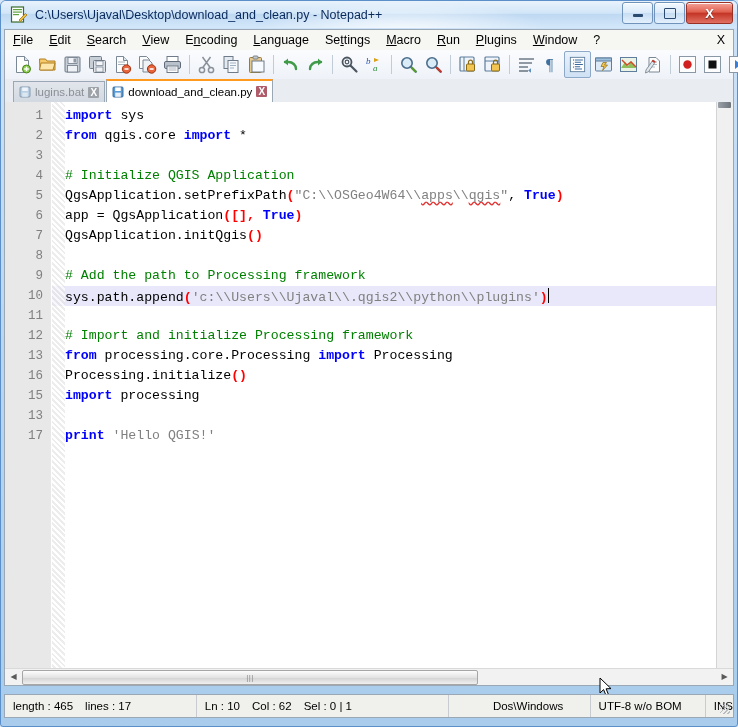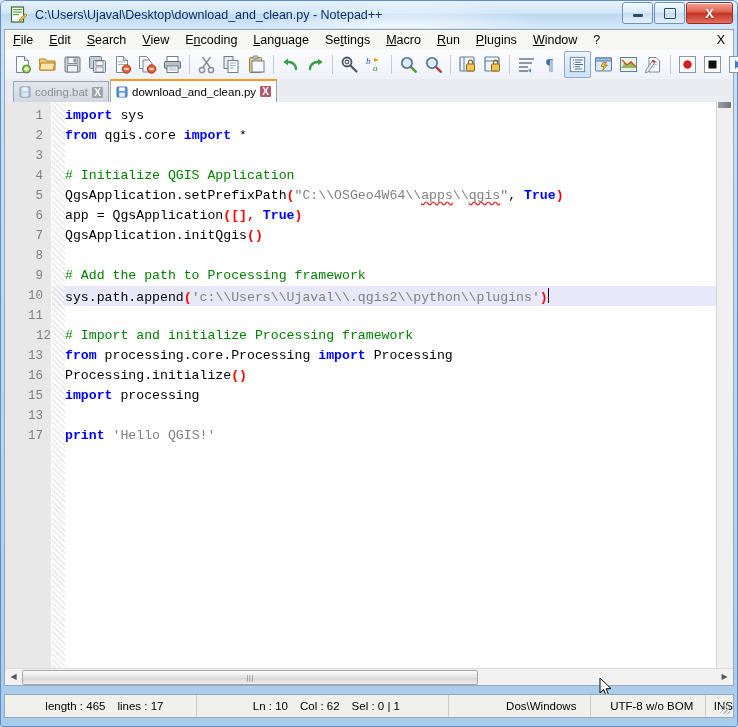--- a/index.html
+++ b/index.html
@@ -157,21 +157,20 @@
   .statusbar{
     position:absolute;left:3px;top:693px;width:730px;height:24px;
     box-sizing:border-box;
     background:#f0f0ec;border:1px solid #9aa7b4;
     display:flex;align-items:center;
   }
   .sb{
     height:22px;display:flex;align-items:center;font-size:11.5px;color:#000;
     padding-left:8px;box-sizing:border-box;
     border-right:1px solid #c8ccd0;
-    justify-content:center;
   }
   .sb span+span{margin-left:12px;}
   .sb-grip{position:absolute;right:3px;bottom:3px;width:10px;height:10px;
     background:repeating-linear-gradient(135deg,#b9bdc2 0 1px,transparent 1px 3px);}
   .cursor{position:absolute;pointer-events:none;}
 </style>
 </head>
 <body>
 
 <div class="window">
@@ -431,21 +430,21 @@
 
   <div class="tabbar">
     <div class="tab">
       <span class="tab-ico">
         <svg width="12" height="12" viewBox="0 0 12 12">
           <rect x="1" y="1" width="10" height="10" rx="1" fill="#b9cfe4" stroke="#7d93a8" stroke-width=".9"></rect>
           <rect x="3.2" y="1.4" width="5.6" height="3.6" fill="#eef4f9"></rect>
           <rect x="3.2" y="6.6" width="5.6" height="4.2" fill="#dbe7f1"></rect>
         </svg>
       </span>
-      <span>coding.bat</span>
+      <span>lugins.bat</span>
       <span class="tab-x">X</span>
     </div>
     <div class="tab active">
       <span class="tab-ico">
         <svg width="12" height="12" viewBox="0 0 12 12">
           <rect x="1" y="1" width="10" height="10" rx="1" fill="#5b9bd5" stroke="#2f6496" stroke-width=".9"></rect>
           <rect x="3.2" y="1.4" width="5.6" height="3.6" fill="#ffffff"></rect>
           <rect x="3.2" y="6.6" width="5.6" height="4.2" fill="#e8f1f9"></rect>
         </svg>
       </span>
@@ -467,21 +466,21 @@
           <div class="ln" style="top: 24px;">2</div>
           <div class="ln" style="top: 44px;">3</div>
           <div class="ln" style="top: 64px;">4</div>
           <div class="ln" style="top: 84px;">5</div>
           <div class="ln" style="top: 104px;">6</div>
           <div class="ln" style="top: 124px;">7</div>
           <div class="ln" style="top: 144px;">8</div>
           <div class="ln" style="top: 164px;">9</div>
           <div class="ln" style="top: 184px;">10</div>
           <div class="ln" style="top: 204px;">11</div>
-          <div class="ln" style="top: 224px; padding-left: 8px;">12</div>
+          <div class="ln" style="top: 224px;">12</div>
           <div class="ln" style="top: 244px;">13</div>
           <div class="ln" style="top: 264px;">16</div>
           <div class="ln" style="top: 284px;">15</div>
           <div class="ln" style="top: 304px;">13</div>
           <div class="ln" style="top: 324px;">17</div>
         </div>
       <div class="code" id="codelayer"><div class="codeline" style="top: 4px;"><span class="kw">import</span><span class="pl"> sys</span></div><div class="codeline" style="top: 24px;"><span class="kw">from</span><span class="pl"> qgis.core </span><span class="kw">import</span><span class="pl"> *</span></div><div class="codeline" style="top: 44px;"></div><div class="codeline" style="top: 64px;"><span class="cm"># Initialize QGIS Application</span></div><div class="codeline" style="top: 84px;"><span class="pl">QgsApplication.setPrefixPath</span><span class="op">(</span><span class="st">"C:\\OSGeo4W64\\</span><span class="st sq">apps</span><span class="st">\\</span><span class="st sq">qgis</span><span class="st">"</span><span class="pl">, </span><span class="kw">True</span><span class="op">)</span></div><div class="codeline" style="top: 104px;"><span class="pl">app = QgsApplication</span><span class="op">([], </span><span class="kw">True</span><span class="op">)</span></div><div class="codeline" style="top: 124px;"><span class="pl">QgsApplication.initQgis</span><span class="op">()</span></div><div class="codeline" style="top: 144px;"></div><div class="codeline" style="top: 164px;"><span class="cm"># Add the path to Processing framework</span></div><div class="codeline" style="top: 184px;"><span class="pl">sys.path.append</span><span class="op">(</span><span class="st">'c:\\Users\\Ujaval\\.qgis2\\python\\plugins'</span><span class="op">)</span><span class="caret" style="position: relative; display: inline-block; top: 2px;"></span></div><div class="codeline" style="top: 204px;"></div><div class="codeline" style="top: 224px;"><span class="cm"># Import and initialize Processing framework</span></div><div class="codeline" style="top: 244px;"><span class="kw">from</span><span class="pl"> processing.core.Processing </span><span class="kw">import</span><span class="pl"> Processing</span></div><div class="codeline" style="top: 264px;"><span class="pl">Processing.initialize</span><span class="op">()</span></div><div class="codeline" style="top: 284px;"><span class="kw">import</span><span class="pl"> processing</span></div><div class="codeline" style="top: 304px;"></div><div class="codeline" style="top: 324px;"><span class="kw">print</span><span class="pl"> </span><span class="st">'Hello QGIS!'</span></div></div>
 
       <div class="vbar">
         <div class="vthumb"></div>

